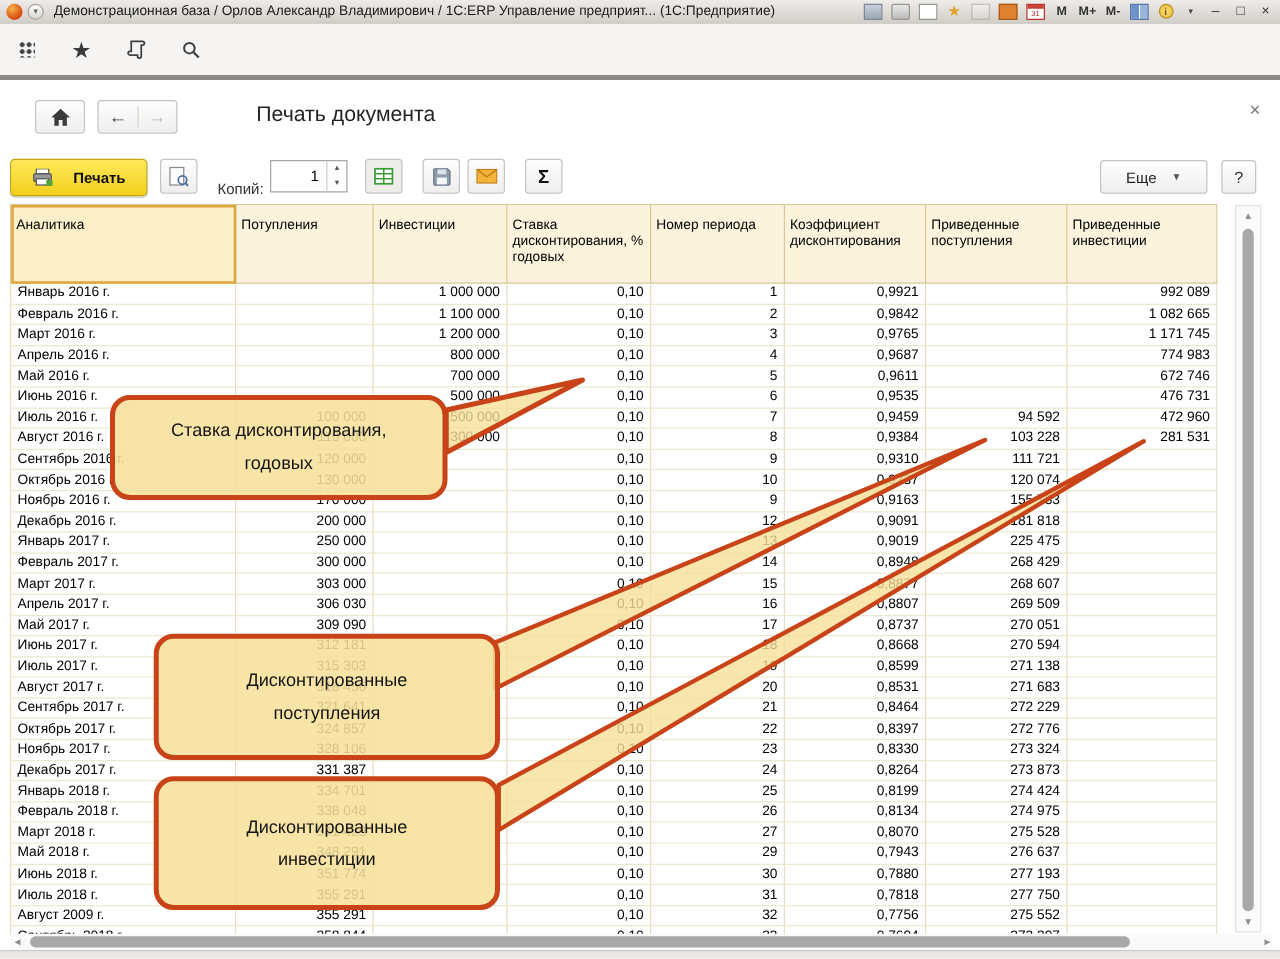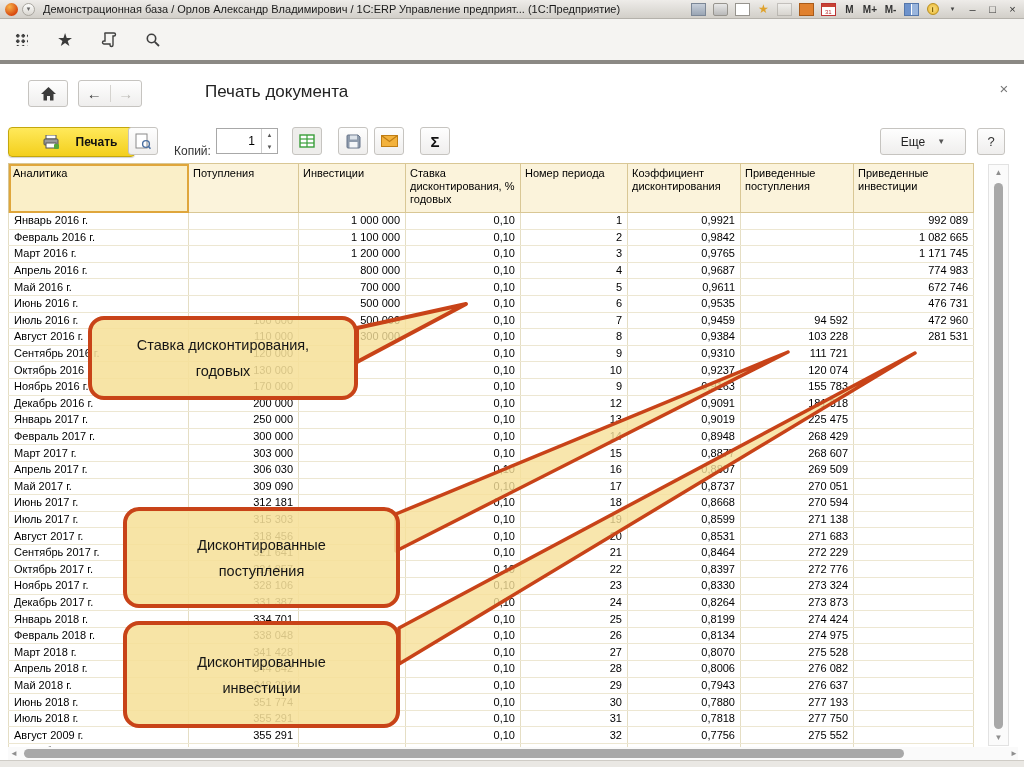--- a/index.html
+++ b/index.html
@@ -58,38 +58,38 @@
   .fwd{color:#BDBBB7;}
   .page-title{position:absolute;left:205px;top:18px;font-size:17px;color:#232323;}
   .win-close{position:absolute;right:12px;top:16px;font-size:15px;color:#777;width:16px;height:16px;
     display:flex;align-items:center;justify-content:center;}
 
   
   .toolbar{position:absolute;left:0;top:120px;width:100%;height:43px;background:#fff;}
   .print-btn{position:absolute;left:8px;top:7px;width:108px;height:28px;border-radius:4px;
     background:linear-gradient(#FFE95B,#F3CF1C);border:1px solid #C4A70C;
     display:flex;align-items:center;justify-content:center;gap:16px;
-    font-size:12px;font-weight:bold;color:#111;box-shadow:0 1px 1px rgba(0,0,0,.18);padding-left:17px;}
+    font-size:12px;font-weight:bold;color:#111;box-shadow:0 1px 1px rgba(0,0,0,.18);}
   .tool-btn{position:absolute;top:7px;width:30px;height:28px;}
   .copies-label{position:absolute;left:174px;top:24px;font-size:12px;color:#333;}
   .spinner{position:absolute;left:216px;top:8px;width:62px;height:26px;border:1px solid #A8A8A8;
     background:#fff;display:flex;box-sizing:border-box;}
   .spin-val{flex:1;text-align:right;padding-right:6px;font-size:12px;line-height:24px;}
   .spin-arrows{width:15px;border-left:1px solid #CFCFCF;display:flex;flex-direction:column;}
   .spin-arrows span{flex:1;display:flex;align-items:center;justify-content:center;font-size:6px;color:#555;}
   .more-btn{position:absolute;left:880px;top:8px;width:86px;height:27px;font-size:12px;gap:12px;color:#222;}
   .more-btn .car{font-size:8px;color:#555;}
   .help-btn{position:absolute;left:977px;top:8px;width:28px;height:27px;font-size:13px;color:#333;}
   .sigma{font-size:15px;font-weight:bold;color:#111;}
 
   
   .table-wrap{position:absolute;left:8px;top:163px;width:966px;height:585px;overflow:hidden;}
   table.grid{border-collapse:collapse;table-layout:fixed;width:965px;}
   .grid th{background:#FBF3DB;border:1px solid #D9C795;font-weight:normal;font-size:11px;
-    text-align:left;vertical-align:top;padding:3px 4px;height:42px;line-height:13px;color:#000;}
+    text-align:left;vertical-align:top;padding:10px 4px;height:42px;line-height:13px;color:#000;}
   .grid th.sel{background:#FAEFC8;outline:2px solid #DFA63C;outline-offset:-2px;}
   .grid td{font-size:11px;padding:0 5px;height:15.6px;line-height:15px;white-space:nowrap;
     overflow:hidden;border-right:1px solid #E5DEC4;border-bottom:1px solid #EDE7D2;background:#fff;}
   .grid td:first-child{border-left:1px solid #E5DEC4;}
   .grid td.num{text-align:right;}
 
   
   .vscroll{position:absolute;left:988px;top:164px;width:21px;height:582px;background:#FBFBFB;
     border:1px solid #E2E2E2;box-sizing:border-box;}
   .v-up,.v-down{position:absolute;left:0;width:100%;text-align:center;font-size:8px;color:#8F8F8F;}
@@ -535,30 +535,20 @@
             <td>Март 2018 г.</td>
             <td class="num">341 428</td>
             <td class="num"></td>
             <td class="num">0,10</td>
             <td class="num">27</td>
             <td class="num">0,8070</td>
             <td class="num">275 528</td>
             <td class="num"></td>
           </tr>
           <tr>
-            <td>Апрель 2018 г.</td>
-            <td class="num">344 842</td>
-            <td class="num"></td>
-            <td class="num">0,10</td>
-            <td class="num">28</td>
-            <td class="num">0,8006</td>
-            <td class="num">276 082</td>
-            <td class="num"></td>
-          </tr>
-          <tr>
             <td>Май 2018 г.</td>
             <td class="num">348 291</td>
             <td class="num"></td>
             <td class="num">0,10</td>
             <td class="num">29</td>
             <td class="num">0,7943</td>
             <td class="num">276 637</td>
             <td class="num"></td>
           </tr>
           <tr>

